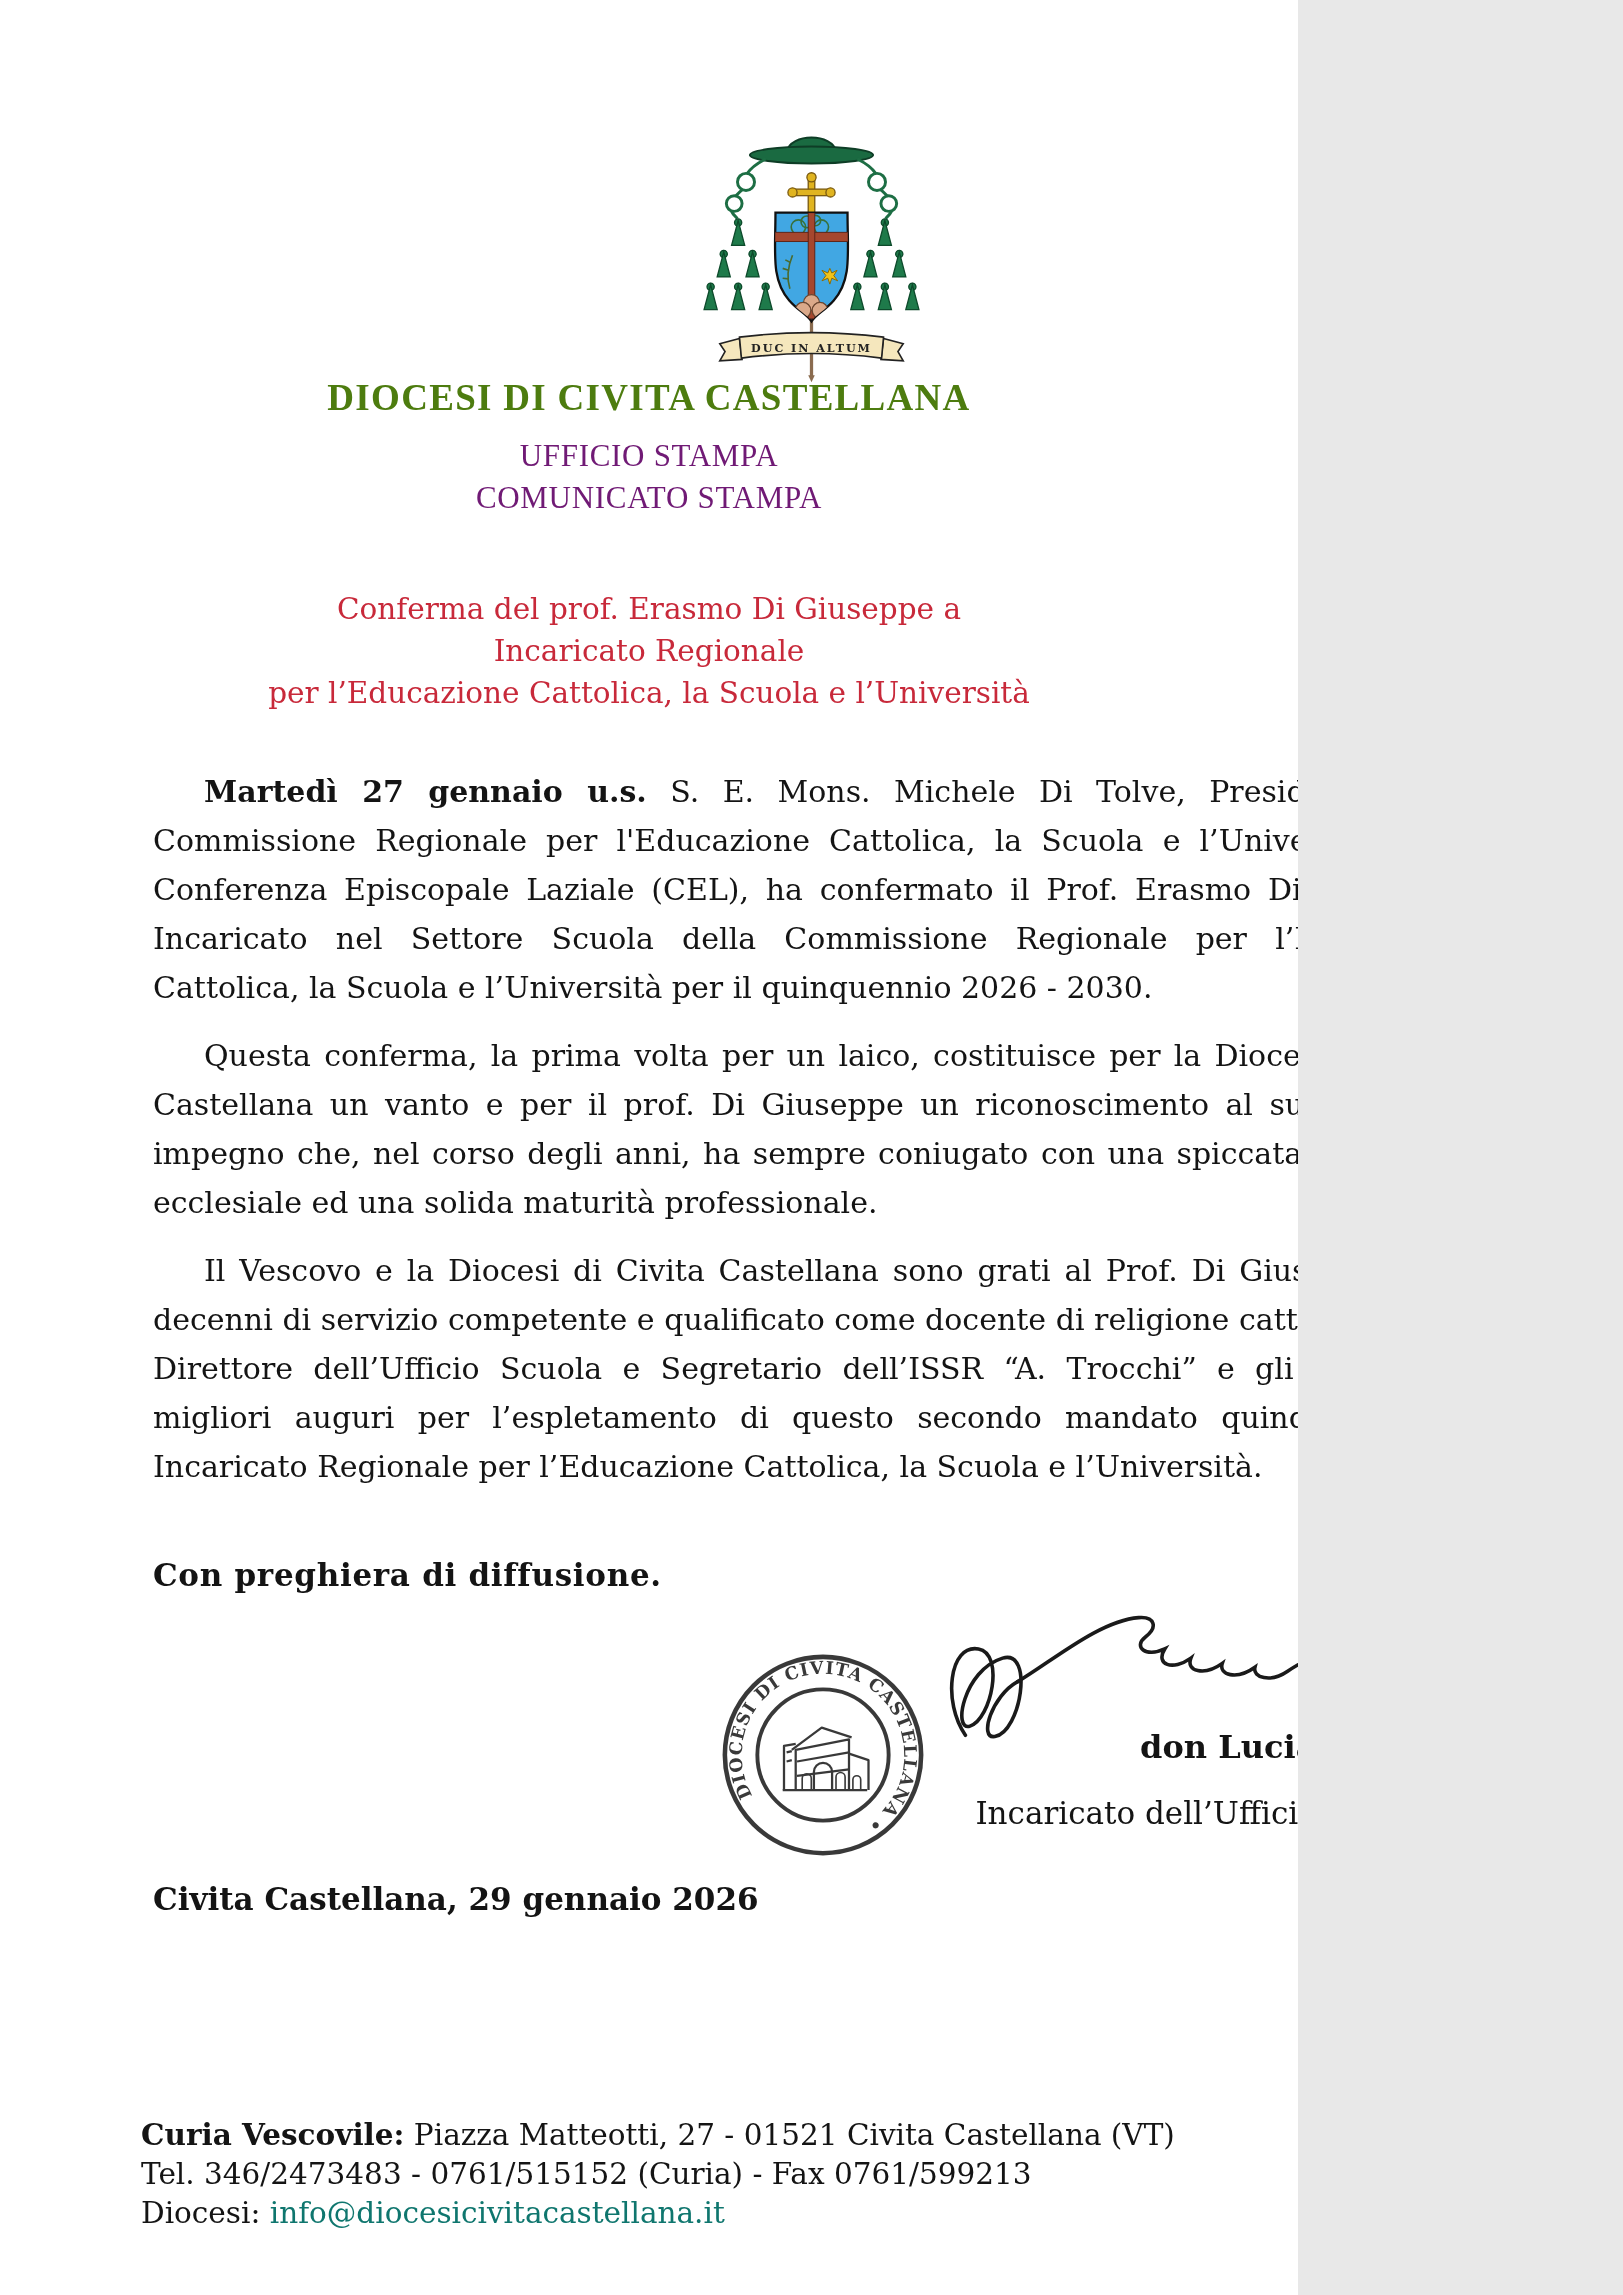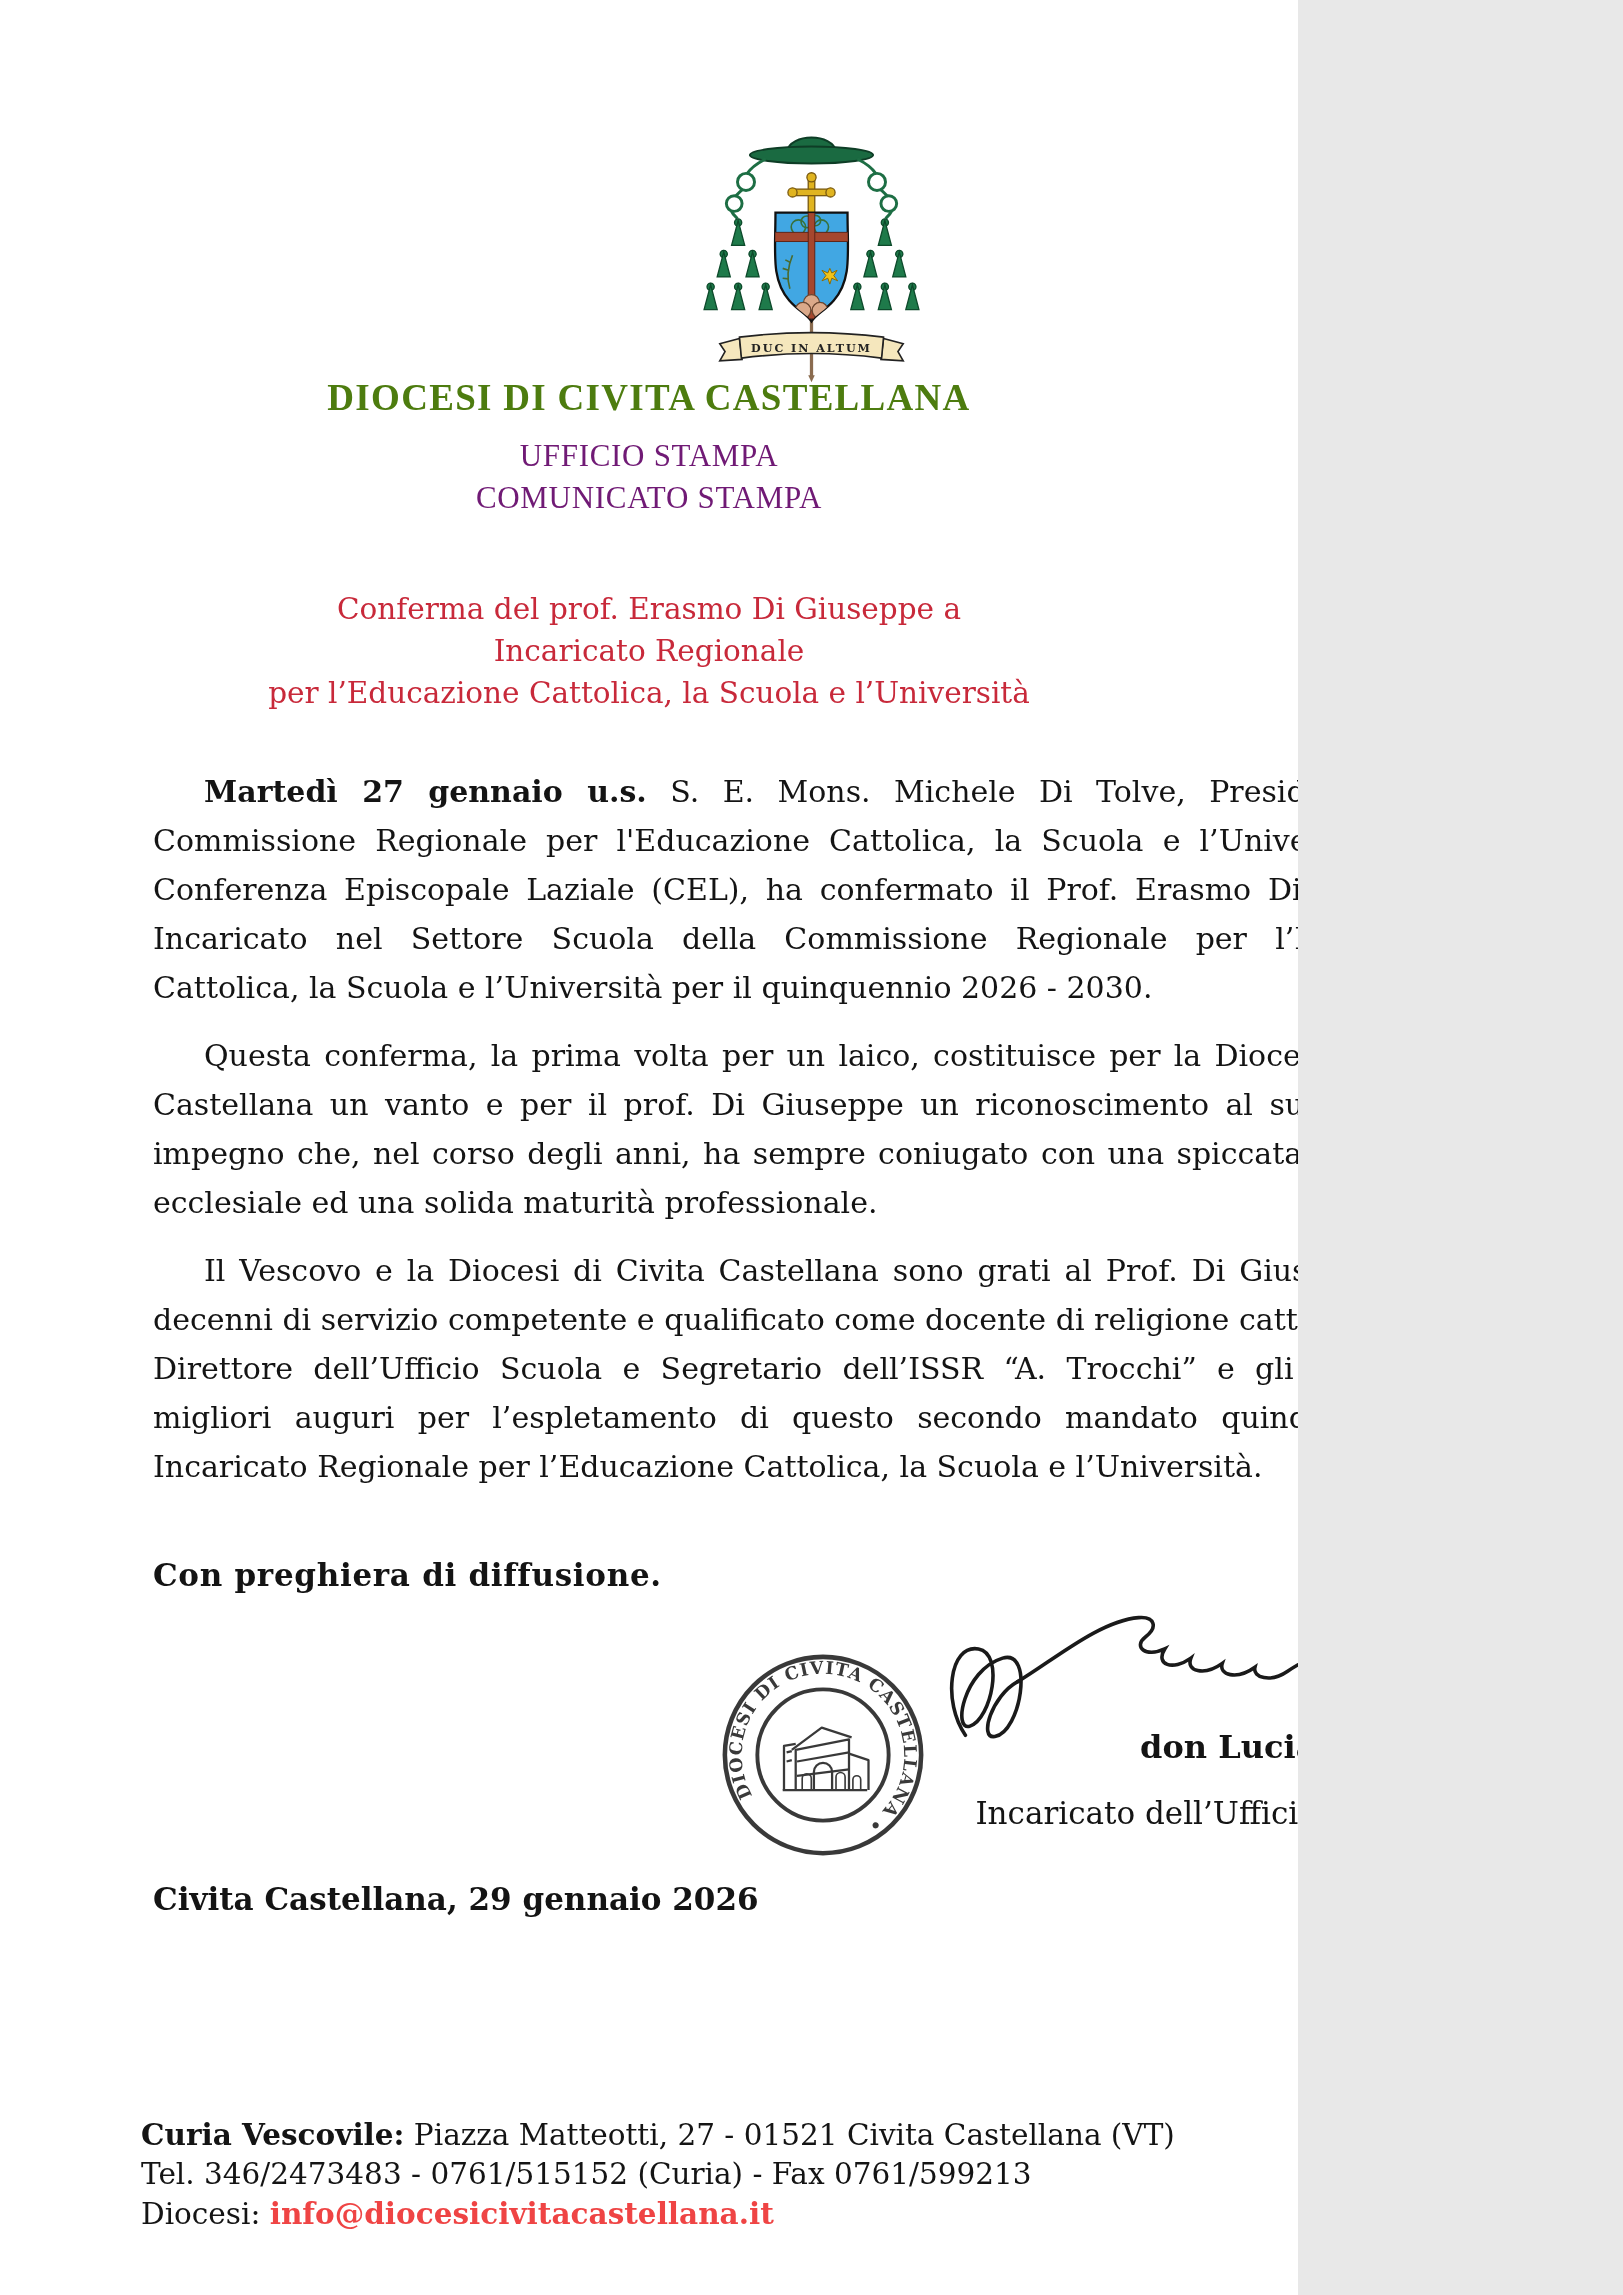--- a/index.html
+++ b/index.html
@@ -62,21 +62,21 @@
   
   .footer{
     position:absolute;top:2115px;left:141px;width:1375px;
     font-size:29.5px;line-height:39px;
   }
   .footer .lbl-bold{font-weight:bold;}
   .email-red{
     color:#c8293a;text-decoration:none;cursor:pointer;
     border-bottom:3.3px solid #8f2430;padding-bottom:0.7px;
   }
-  .email-blue{color:#ef4444;text-decoration:none;cursor:pointer;font-weight:bold;}
+  .email-blue{color:#0f766e;text-decoration:none;cursor:pointer;}
 </style>
 </head>
 <body>
 
 <div class="page">
 
   <svg style="position:absolute;left:700px;top:121px;" width="223" height="262" viewBox="0 0 340 400">
     <defs>
       <clipPath id="shieldClip">
         <path d="M 115 140 L 225 140 C 225 202 232 242 204 274 C 190 290 178 294 170 306 C 162 294 150 290 136 274 C 108 242 115 202 115 140 Z"></path>

